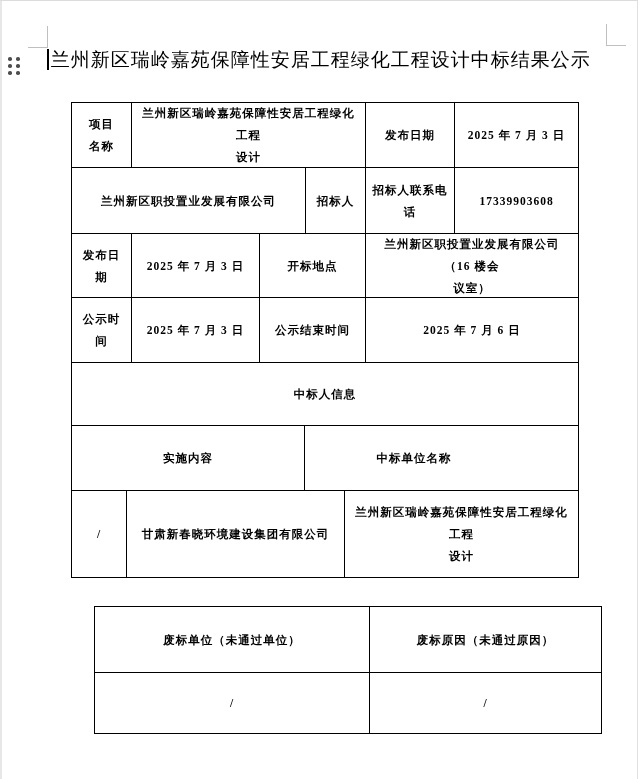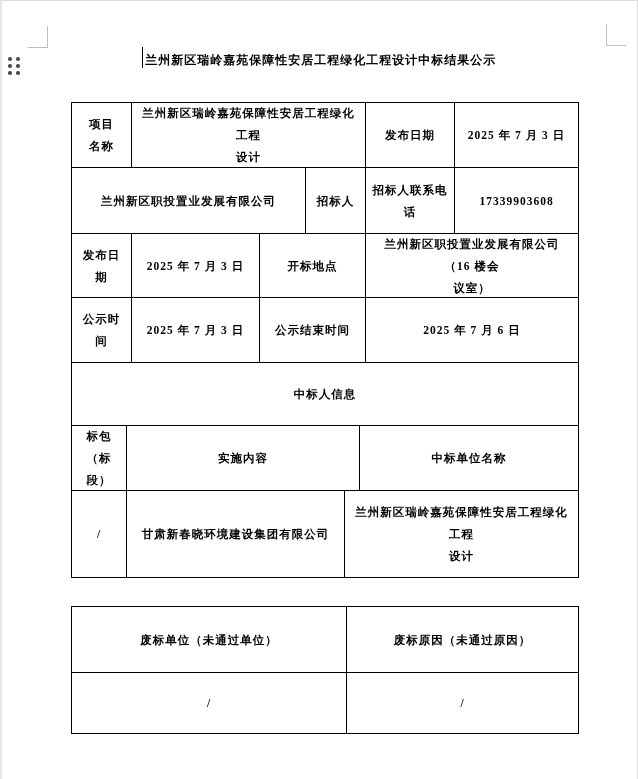--- a/index.html
+++ b/index.html
@@ -21,27 +21,27 @@
   .crop.tl{left:28px;top:25px;border-right:1px solid #bfbfbf;border-bottom:1px solid #bfbfbf;}
   .crop.tr{left:606px;top:23px;border-left:1px solid #bfbfbf;border-bottom:1px solid #bfbfbf;}
 
   
   .drag{position:absolute;left:8px;top:56px;display:grid;
         grid-template-columns:4px 4px;grid-auto-rows:4px;column-gap:4px;row-gap:3px;cursor:grab;}
   .drag i{width:3.5px;height:3.5px;background:#4d4d4d;border-radius:50%;}
 
   
   .title-wrap{position:absolute;left:0;top:44px;width:638px;text-align:center;}
-  .doc-title{font-size:12px;font-weight:bold;letter-spacing:1px;line-height:30px;display:inline;}
+  .doc-title{font-size:19px;font-weight:normal;letter-spacing:1px;line-height:30px;display:inline;}
   .caret{display:inline-block;width:1.5px;height:21px;background:#000;vertical-align:-4px;margin-right:2px;}
 
   
   .t{position:absolute;left:71px;width:508px;border:1px solid #000;background:#fff;box-sizing:border-box;}
   .t1{top:101px;}
-  .t2{top:605px;}
+  .t2{top:605px;margin-left:23px;}
   .row{display:flex;border-bottom:1px solid #000;}
   .row:last-child{border-bottom:none;}
   .cell{
     box-sizing:border-box;border-right:1px solid #000;
     display:flex;align-items:center;justify-content:center;
     text-align:center;white-space:pre-line;
     font-size:11.5px;letter-spacing:1px;line-height:22px;
     padding:2px 6px;
     font-weight:bold;
   }
@@ -102,22 +102,20 @@
   <div class="row">
     <div class="cell gb1 h64">公示时间</div>
     <div class="cell gb2 h64">2025 年 7 月 3 日</div>
     <div class="cell gb3 h64">公示结束时间</div>
     <div class="cell gb4 h64">2025 年 7 月 6 日</div>
   </div>
   <div class="row">
     <div class="cell gfull h62">中标人信息</div>
   </div>
   <div class="row">
-    <div class="cell gc1 h64">标包
-（标段）</div>
     <div class="cell gc3 h64">实施内容</div>
     <div class="cell gc2 h64">中标单位名称</div>
   </div>
   <div class="row">
     <div class="cell gc1 h86">/</div>
     <div class="cell gc2 h86">甘肃新春晓环境建设集团有限公司</div>
     <div class="cell gc3 h86">兰州新区瑞岭嘉苑保障性安居工程绿化工程
 设计</div>
   </div>
 </div>

